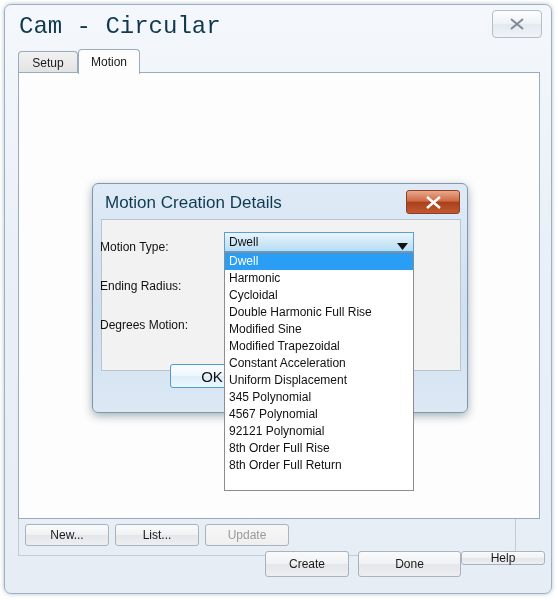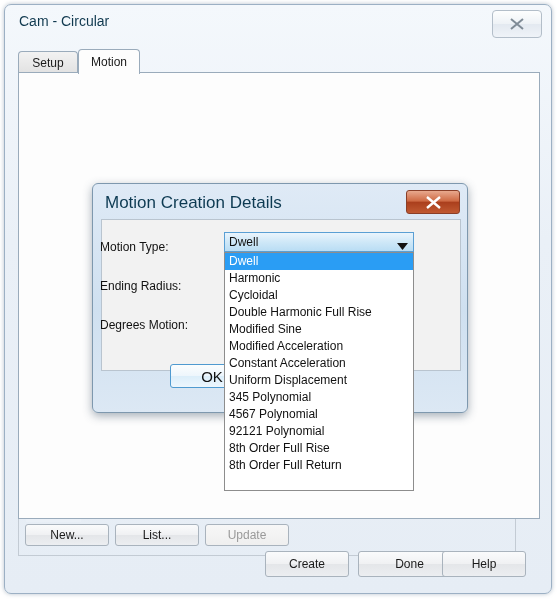--- a/index.html
+++ b/index.html
@@ -7,21 +7,21 @@
 
   
   #window{
     position:absolute;left:4px;top:4px;width:548px;height:590px;
     border:1px solid #9cb0c4;border-radius:7px;
     background:linear-gradient(180deg,#f4f8fc 0%,#eaf0f7 40%,#e6edf5 100%);
     box-shadow:0 0 4px rgba(120,140,160,.55);
     box-sizing:border-box;
   }
   #titlebar{position:absolute;left:0;top:0;width:100%;height:40px;}
-  #app-title{position:absolute;left:14px;top:8px;font-size:14px;color:#10394f;font-family:Liberation Sans, sans-serif;}
+  #app-title{position:absolute;left:14px;top:8px;font-size:24px;color:#10394f;font-family:Liberation Mono, monospace;}
   #win-close{
     position:absolute;right:9px;top:5px;width:48px;height:26px;
     border:1px solid #b3bec9;border-radius:4px;
     background:linear-gradient(180deg,#fdfefe 0%,#eef2f6 50%,#e3e9f0 51%,#eff3f8 100%);
     display:flex;align-items:center;justify-content:center;
   }
   #win-close svg{display:block;}
 
   
   #tabstrip{position:absolute;left:13px;top:44px;width:522px;height:24px;}
@@ -214,21 +214,21 @@
 <div class="btn disabled" style="left:205px;top:524px;width:84px;height:22px;">
   <span>Update</span>
 </div>
 
 <div class="btn" style="left:265px;top:551px;width:84px;height:26px;">
   <span>Create</span>
 </div>
 <div class="btn" style="left:358px;top:551px;width:103px;height:26px;">
   <span>Done</span>
 </div>
-<div class="btn" style="left:442px;top:551px;width:84px;height:26px;">
+<div class="btn" style="left:461px;top:551px;width:84px;height:14px;">
   <span>Help</span>
 </div>
 
 <div id="dialog">
   <div id="dlg-title">Motion Creation Details</div>
   <div id="dlg-close">
     <svg width="17" height="13" viewBox="0 0 17 13">
       <path d="M2 1 L15 12 M15 1 L2 12" stroke="#ffffff" stroke-width="2.4" fill="none"></path>
     </svg>
   </div>
@@ -247,21 +247,21 @@
       </svg>
   </span>
 </div>
 
 <div id="dropdown">
     <div class="opt sel">Dwell</div>
     <div class="opt">Harmonic</div>
     <div class="opt">Cycloidal</div>
     <div class="opt">Double Harmonic Full Rise</div>
     <div class="opt">Modified Sine</div>
-    <div class="opt">Modified Acceleration</div>
+    <div class="opt">Modified Trapezoidal</div>
     <div class="opt">Constant Acceleration</div>
     <div class="opt">Uniform Displacement</div>
     <div class="opt">345 Polynomial</div>
     <div class="opt">4567 Polynomial</div>
     <div class="opt">92121 Polynomial</div>
     <div class="opt">8th Order Full Rise</div>
     <div class="opt">8th Order Full Return</div>
   </div>
 
 <div id="ok-btn">

